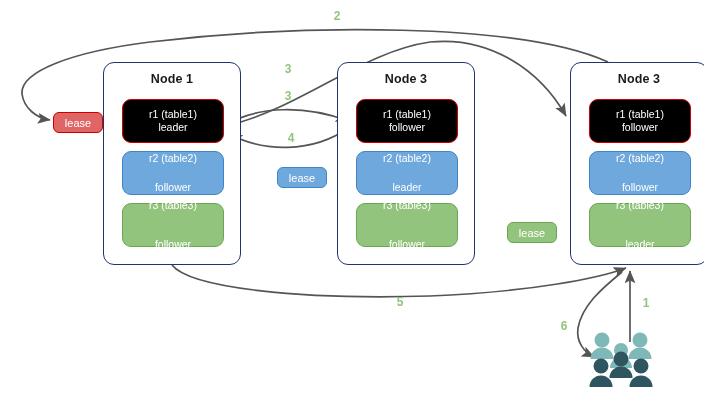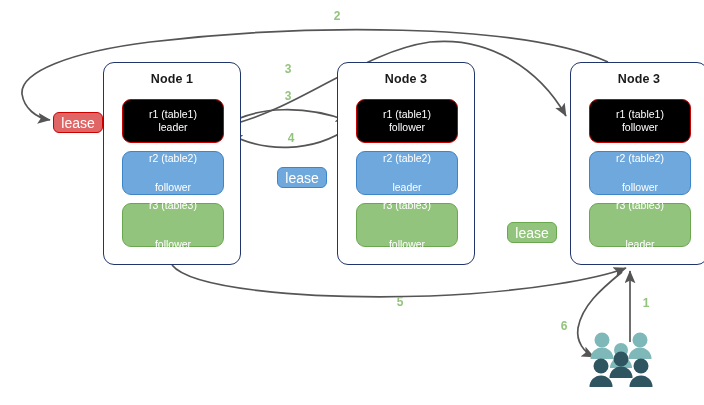--- a/index.html
+++ b/index.html
@@ -61,21 +61,21 @@
   .rep-blue  { background: #6fa8dc; border: 1.5px solid #3d85c6; gap: 16px; }
   .rep-green { background: #93c47d; border: 1.5px solid #6aa84f; gap: 25px; }
 
   .lease {
     position: absolute;
     box-sizing: border-box;
     border-radius: 6px;
     display: flex;
     align-items: center;
     justify-content: center;
-    font-size: 14px;
+    font-size: 11px;
     color: #ffffff;
     height: 21px;
   }
   .lease-red   { background: #e06666; border: 1.5px solid #cc0000; }
   .lease-blue  { background: #6fa8dc; border: 1.5px solid #3d85c6; }
   .lease-green { background: #93c47d; border: 1.5px solid #6aa84f; }
 
   .edge-label {
     position: absolute;
     font-size: 12px;

